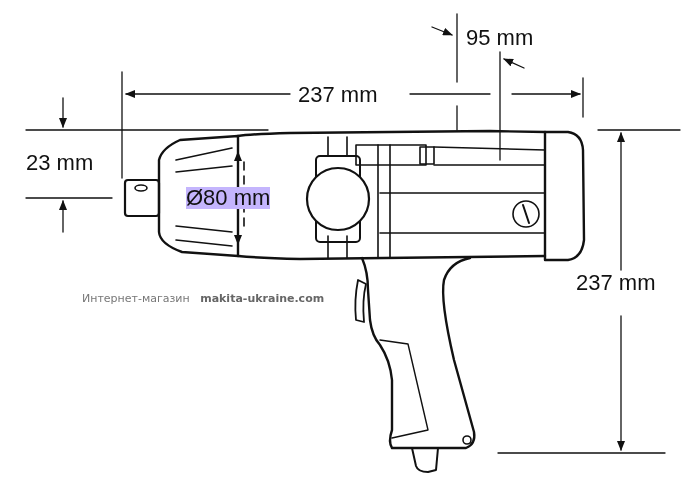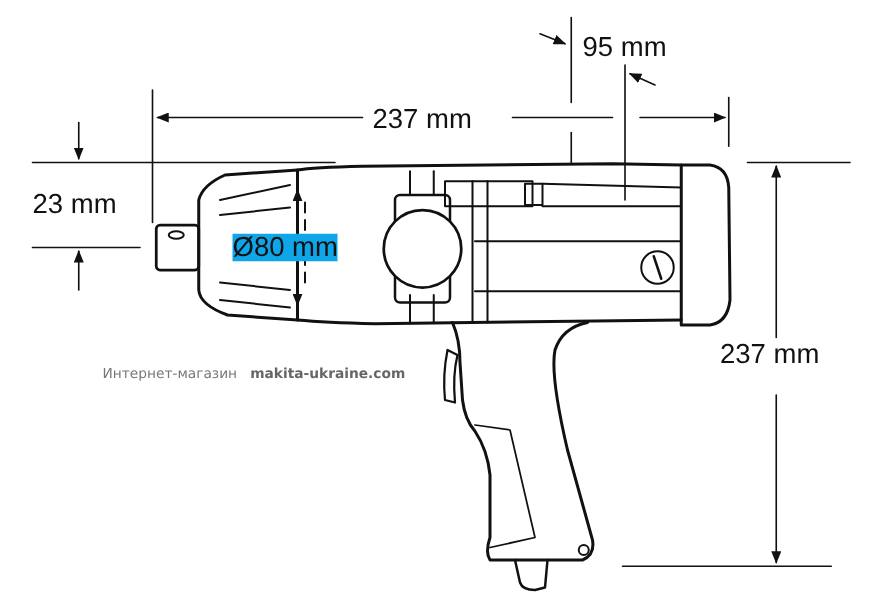--- a/index.html
+++ b/index.html
@@ -97,20 +97,20 @@
       <path d="M358,280 Q354,300 356,320 L364,322 Q362,300 366,284 Z" stroke-width="1.8"></path>
       <path d="M380,340 L408,344 L428,430 L392,438" stroke-width="1.4"></path>
       <circle cx="467" cy="440" r="4"></circle>
       <path d="M412,448 L416,466 Q418,472 428,472 L436,470 L438,448" stroke-width="2"></path>
     </g>
   </svg>
 
   <span class="dim-label" style="left:466px; top:27px;">95 mm</span>
   <span class="dim-label" style="left:298px; top:84px;">237 mm</span>
   <span class="dim-label" style="left:26px; top:152px;">23 mm</span>
-  <span class="dim-label" style="left:186px; top:187px; background:#0ea5e9;">Ø80 mm</span>
+  <span class="dim-label" style="left:186px; top:187px; background:#c4b5fd;">Ø80 mm</span>
   <span class="dim-label" style="left:576px; top:272px;">237 mm</span>
 
   <div class="watermark" style="left:82px; top:292px;">
     <span>Интернет-магазин</span>&nbsp;&nbsp;
     <b>makita-ukraine.com</b>
   </div>
 </div>
 
 </body></html>

